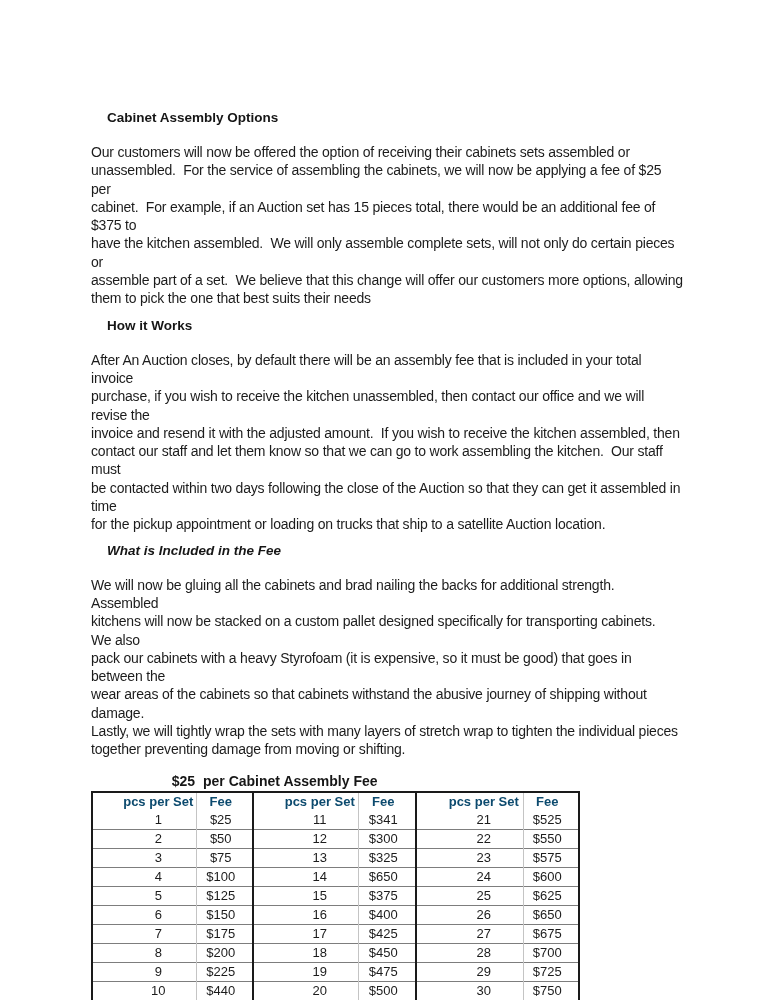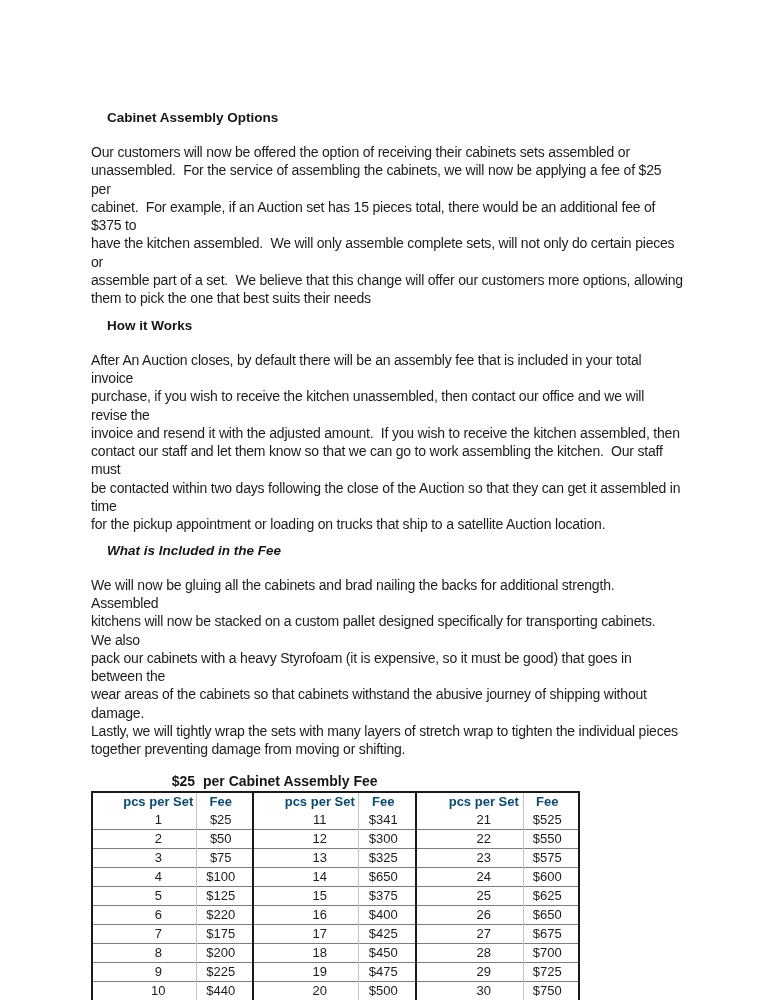--- a/index.html
+++ b/index.html
@@ -189,21 +189,21 @@
         <tr>
           <td class="cell-pcs">5</td>
           <td class="cell-fee">$125</td>
           <td class="cell-pcs">15</td>
           <td class="cell-fee">$375</td>
           <td class="cell-pcs">25</td>
           <td class="cell-fee">$625</td>
         </tr>
         <tr>
           <td class="cell-pcs">6</td>
-          <td class="cell-fee">$220</td>
+          <td class="cell-fee">$150</td>
           <td class="cell-pcs">16</td>
           <td class="cell-fee">$400</td>
           <td class="cell-pcs">26</td>
           <td class="cell-fee">$650</td>
         </tr>
         <tr>
           <td class="cell-pcs">7</td>
           <td class="cell-fee">$175</td>
           <td class="cell-pcs">17</td>
           <td class="cell-fee">$425</td>

